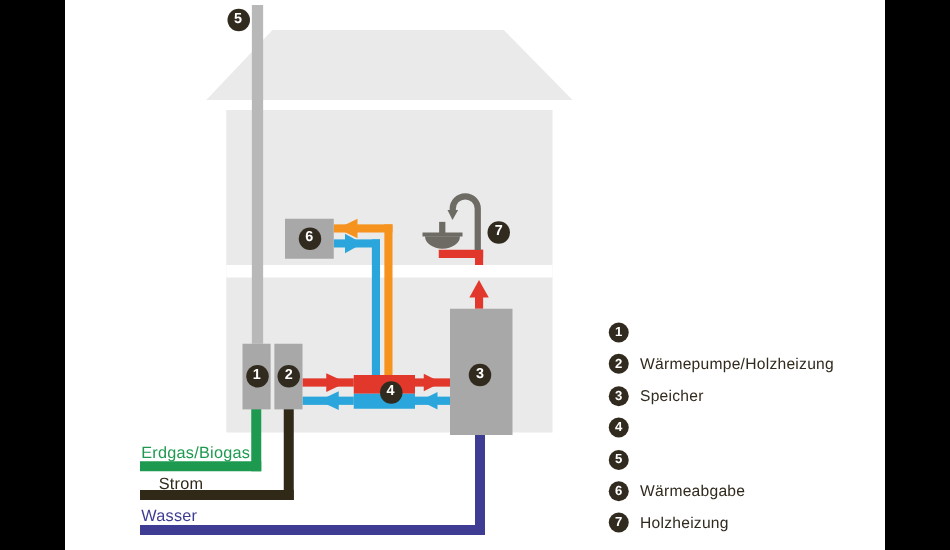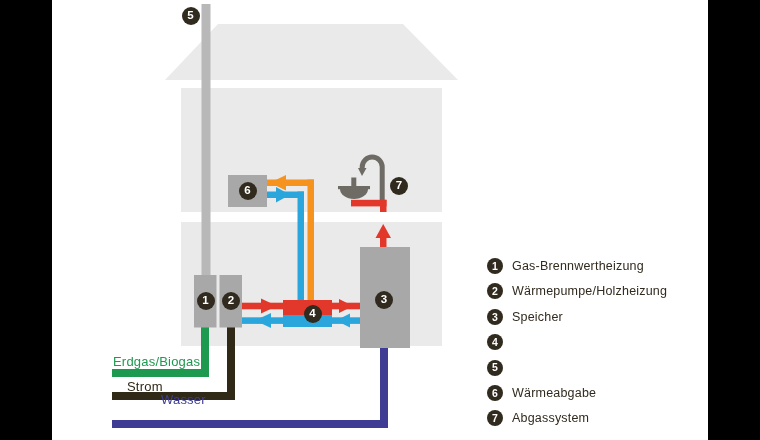--- a/index.html
+++ b/index.html
@@ -26,21 +26,21 @@
   .s-fixture{stroke:var(--fixture-gray);fill:none}
 
   .marker{
     position:absolute;width:18px;height:18px;border-radius:50%;
     background:var(--marker-dark);color:#fff;font-weight:bold;font-size:11.5px;
     display:flex;align-items:center;justify-content:center;line-height:1;
   }
   .feed-label{position:absolute;font-weight:normal;font-size:13px;letter-spacing:.2px;}
   .feed-label.erdgas{left:113px;top:354px;color:var(--gas-green);}
   .feed-label.strom{left:113px;top:379px;color:var(--strom-dark);margin-left:14px;}
-  .feed-label.wasser{left:113px;top:392px;color:var(--wasser-purple);margin-left:48px;}
+  .feed-label.wasser{left:113px;top:405px;color:var(--wasser-purple);}
 
   .legend{position:absolute;left:487px;top:257px;}
   .legend-row{display:flex;align-items:center;height:18px;margin-bottom:7.4px;}
   .legend-num{
     width:16px;height:16px;border-radius:50%;background:var(--marker-dark);
     color:#fff;font-size:10.5px;font-weight:bold;display:flex;align-items:center;
     justify-content:center;margin-right:9px;flex:none;line-height:1;
   }
   .legend-text{font-size:12.5px;color:var(--marker-dark);letter-spacing:.2px;white-space:nowrap;}
 </style>
@@ -123,21 +123,20 @@
       <span>7</span>
     </div>
 
   <div class="feed-label erdgas">Erdgas/Biogas</div>
   <div class="feed-label strom">Strom</div>
   <div class="feed-label wasser">Wasser</div>
 
   <div class="legend">
     <div class="legend-row">
       <span class="legend-num">1</span>
-      <span class="legend-text">Gas-Brennwertheizung</span>
     </div>
     <div class="legend-row">
       <span class="legend-num">2</span>
       <span class="legend-text">Wärmepumpe/Holzheizung</span>
     </div>
     <div class="legend-row">
       <span class="legend-num">3</span>
       <span class="legend-text">Speicher</span>
     </div>
     <div class="legend-row">
@@ -145,16 +144,16 @@
     </div>
     <div class="legend-row">
       <span class="legend-num">5</span>
     </div>
     <div class="legend-row">
       <span class="legend-num">6</span>
       <span class="legend-text">Wärmeabgabe</span>
     </div>
     <div class="legend-row">
       <span class="legend-num">7</span>
-      <span class="legend-text">Abgassystem</span>
+      <span class="legend-text">Holzheizung</span>
     </div>
   </div>
 </div>
 
 </body></html>

